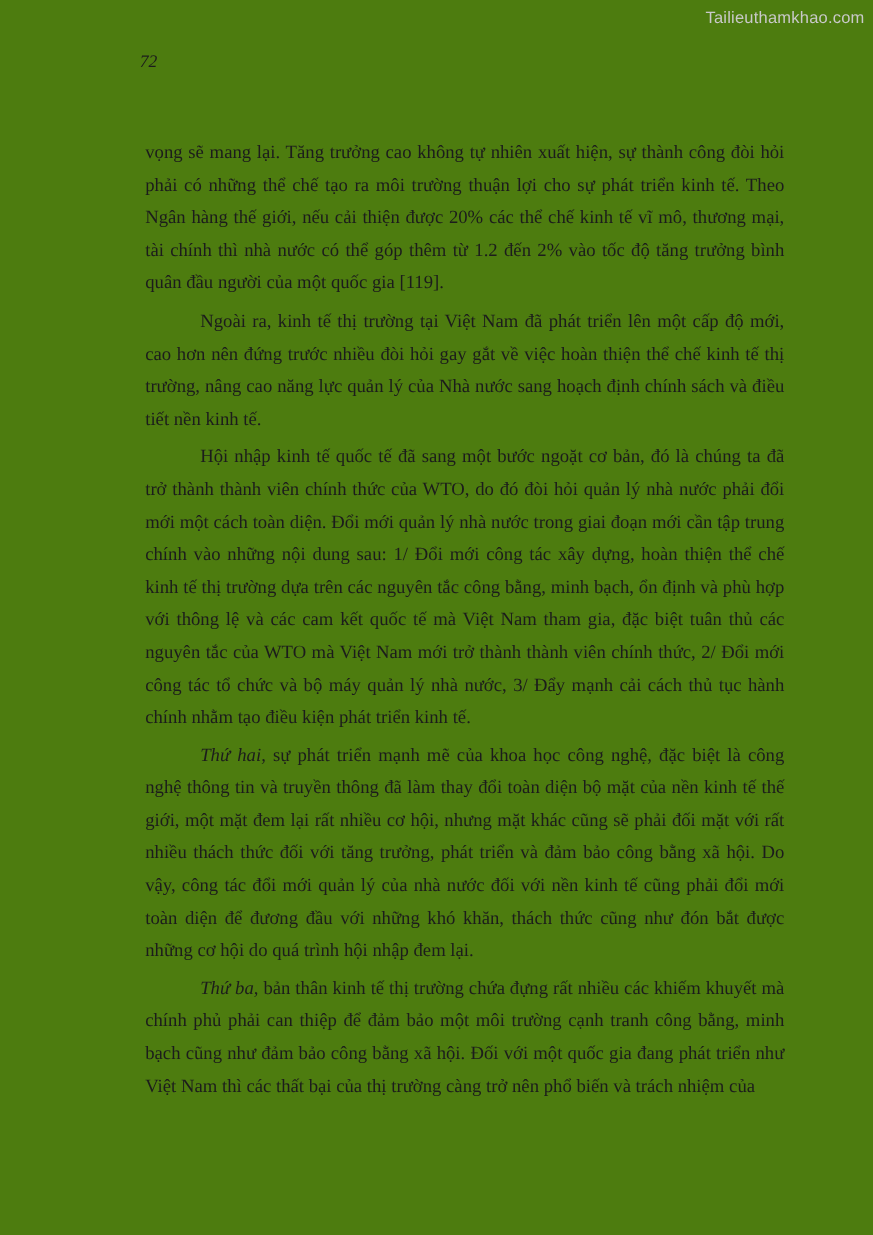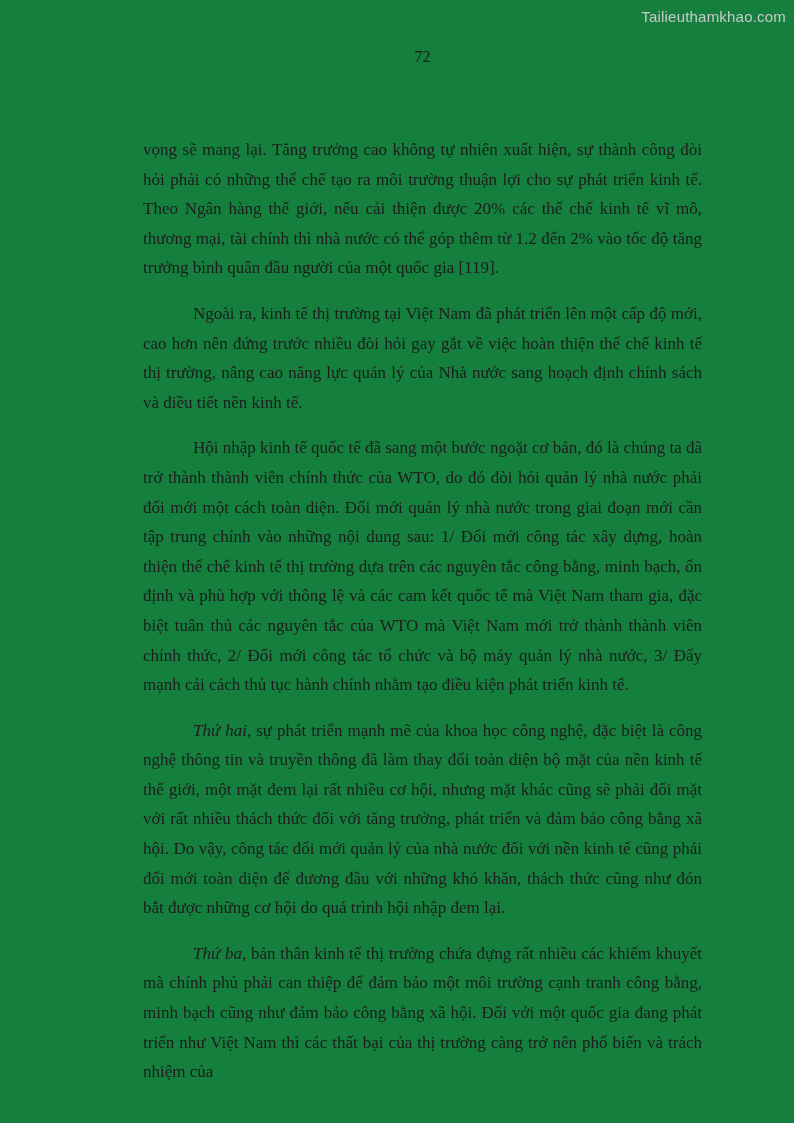--- a/index.html
+++ b/index.html
@@ -4,55 +4,56 @@
 <style>
   html, body {
     margin: 0;
     padding: 0;
     background: #ffffff;
   }
   .page {
     position: relative;
     width: 794px;
     height: 1123px;
-    background: #15803d;
+    background: #4d7c0f;
     overflow: hidden;
     font-family: "Liberation Serif", "DejaVu Serif", serif;
     color: #1c1c1c;
   }
   .watermark {
     position: absolute;
     top: 8px;
     right: 8px;
     font-family: "Liberation Sans", "DejaVu Sans", sans-serif;
     font-size: 15px;
     color: #c9c9c9;
     letter-spacing: 0.2px;
     user-select: none;
   }
   .page-number {
     position: absolute;
     top: 48px;
     left: 127px;
     width: 591px;
-    text-align: center;
+    text-align: left;
     font-size: 16px;
     color: #1c1c1c;
+    font-style: italic;
   }
   .content {
     position: absolute;
     top: 119px;
     left: 127px;
     width: 591px;
     font-size: 17px;
     line-height: 29.6px;
     text-align: justify;
   }
   .para {
-    margin: 16px;
+    margin: 5px;
     text-indent: 50px;
   }
   .para.no-indent {
     text-indent: 0;
   }
   .lead-italic {
     font-style: italic;
   }
 </style>
 </head>

